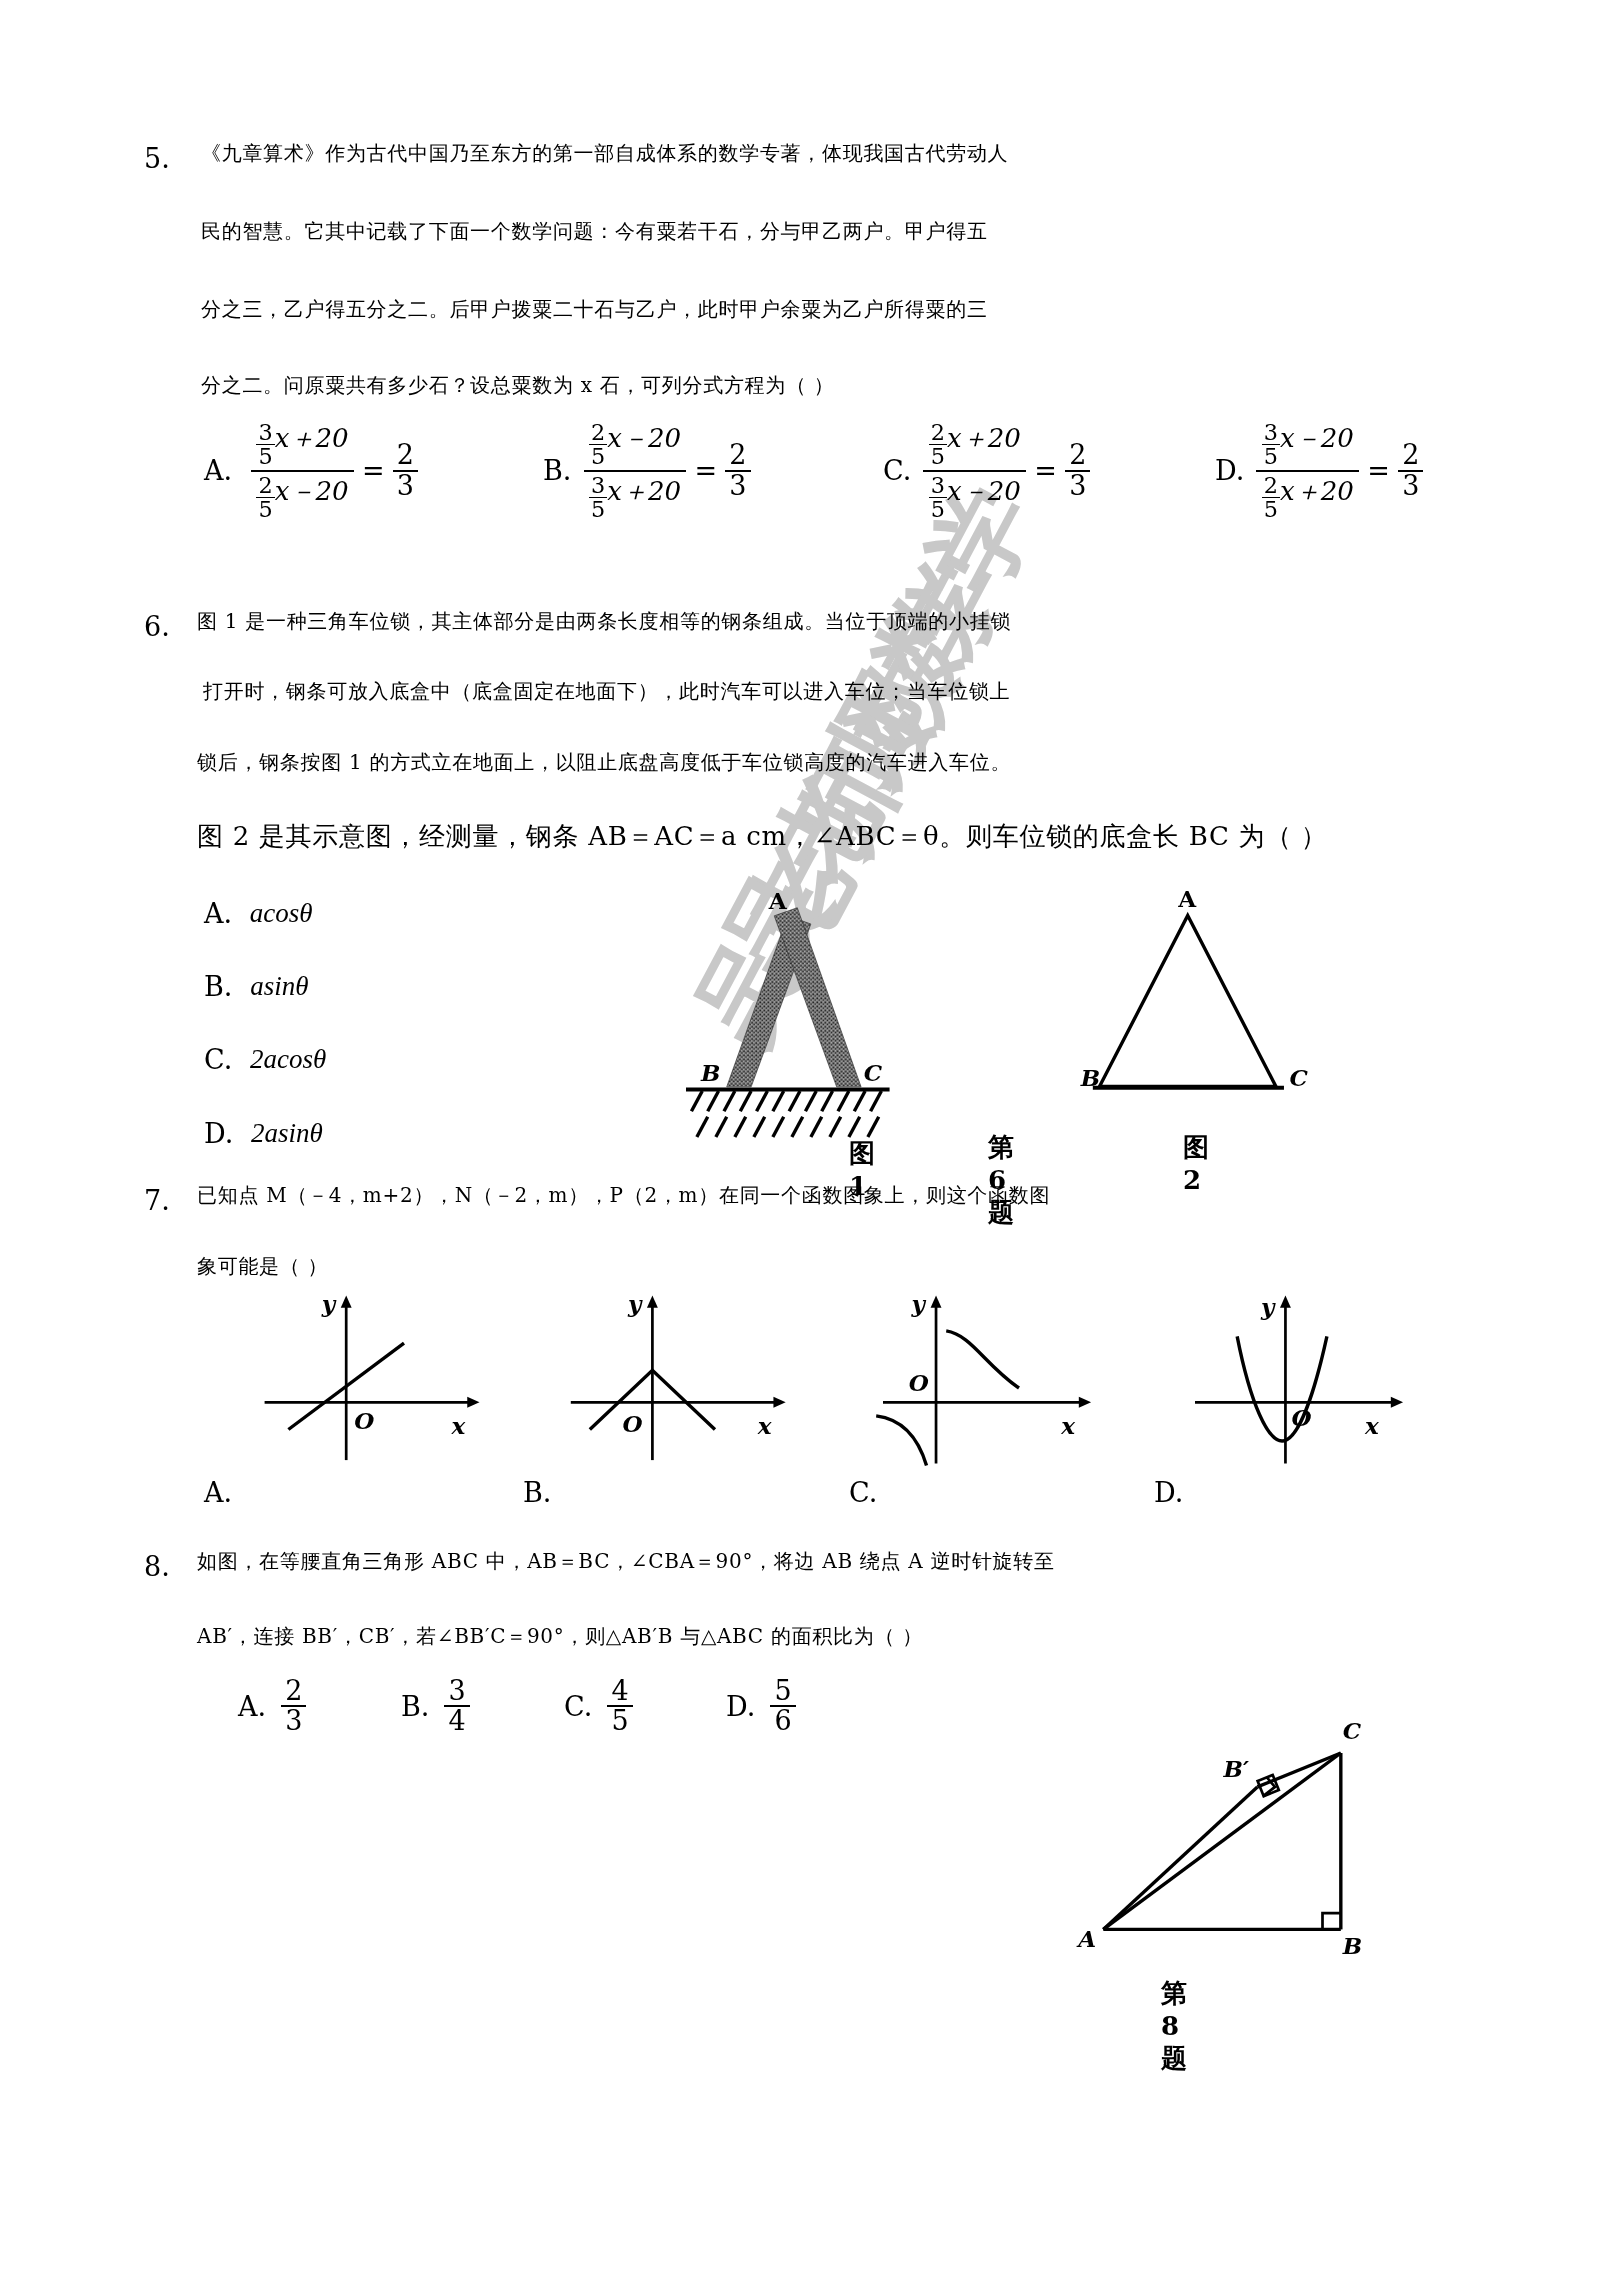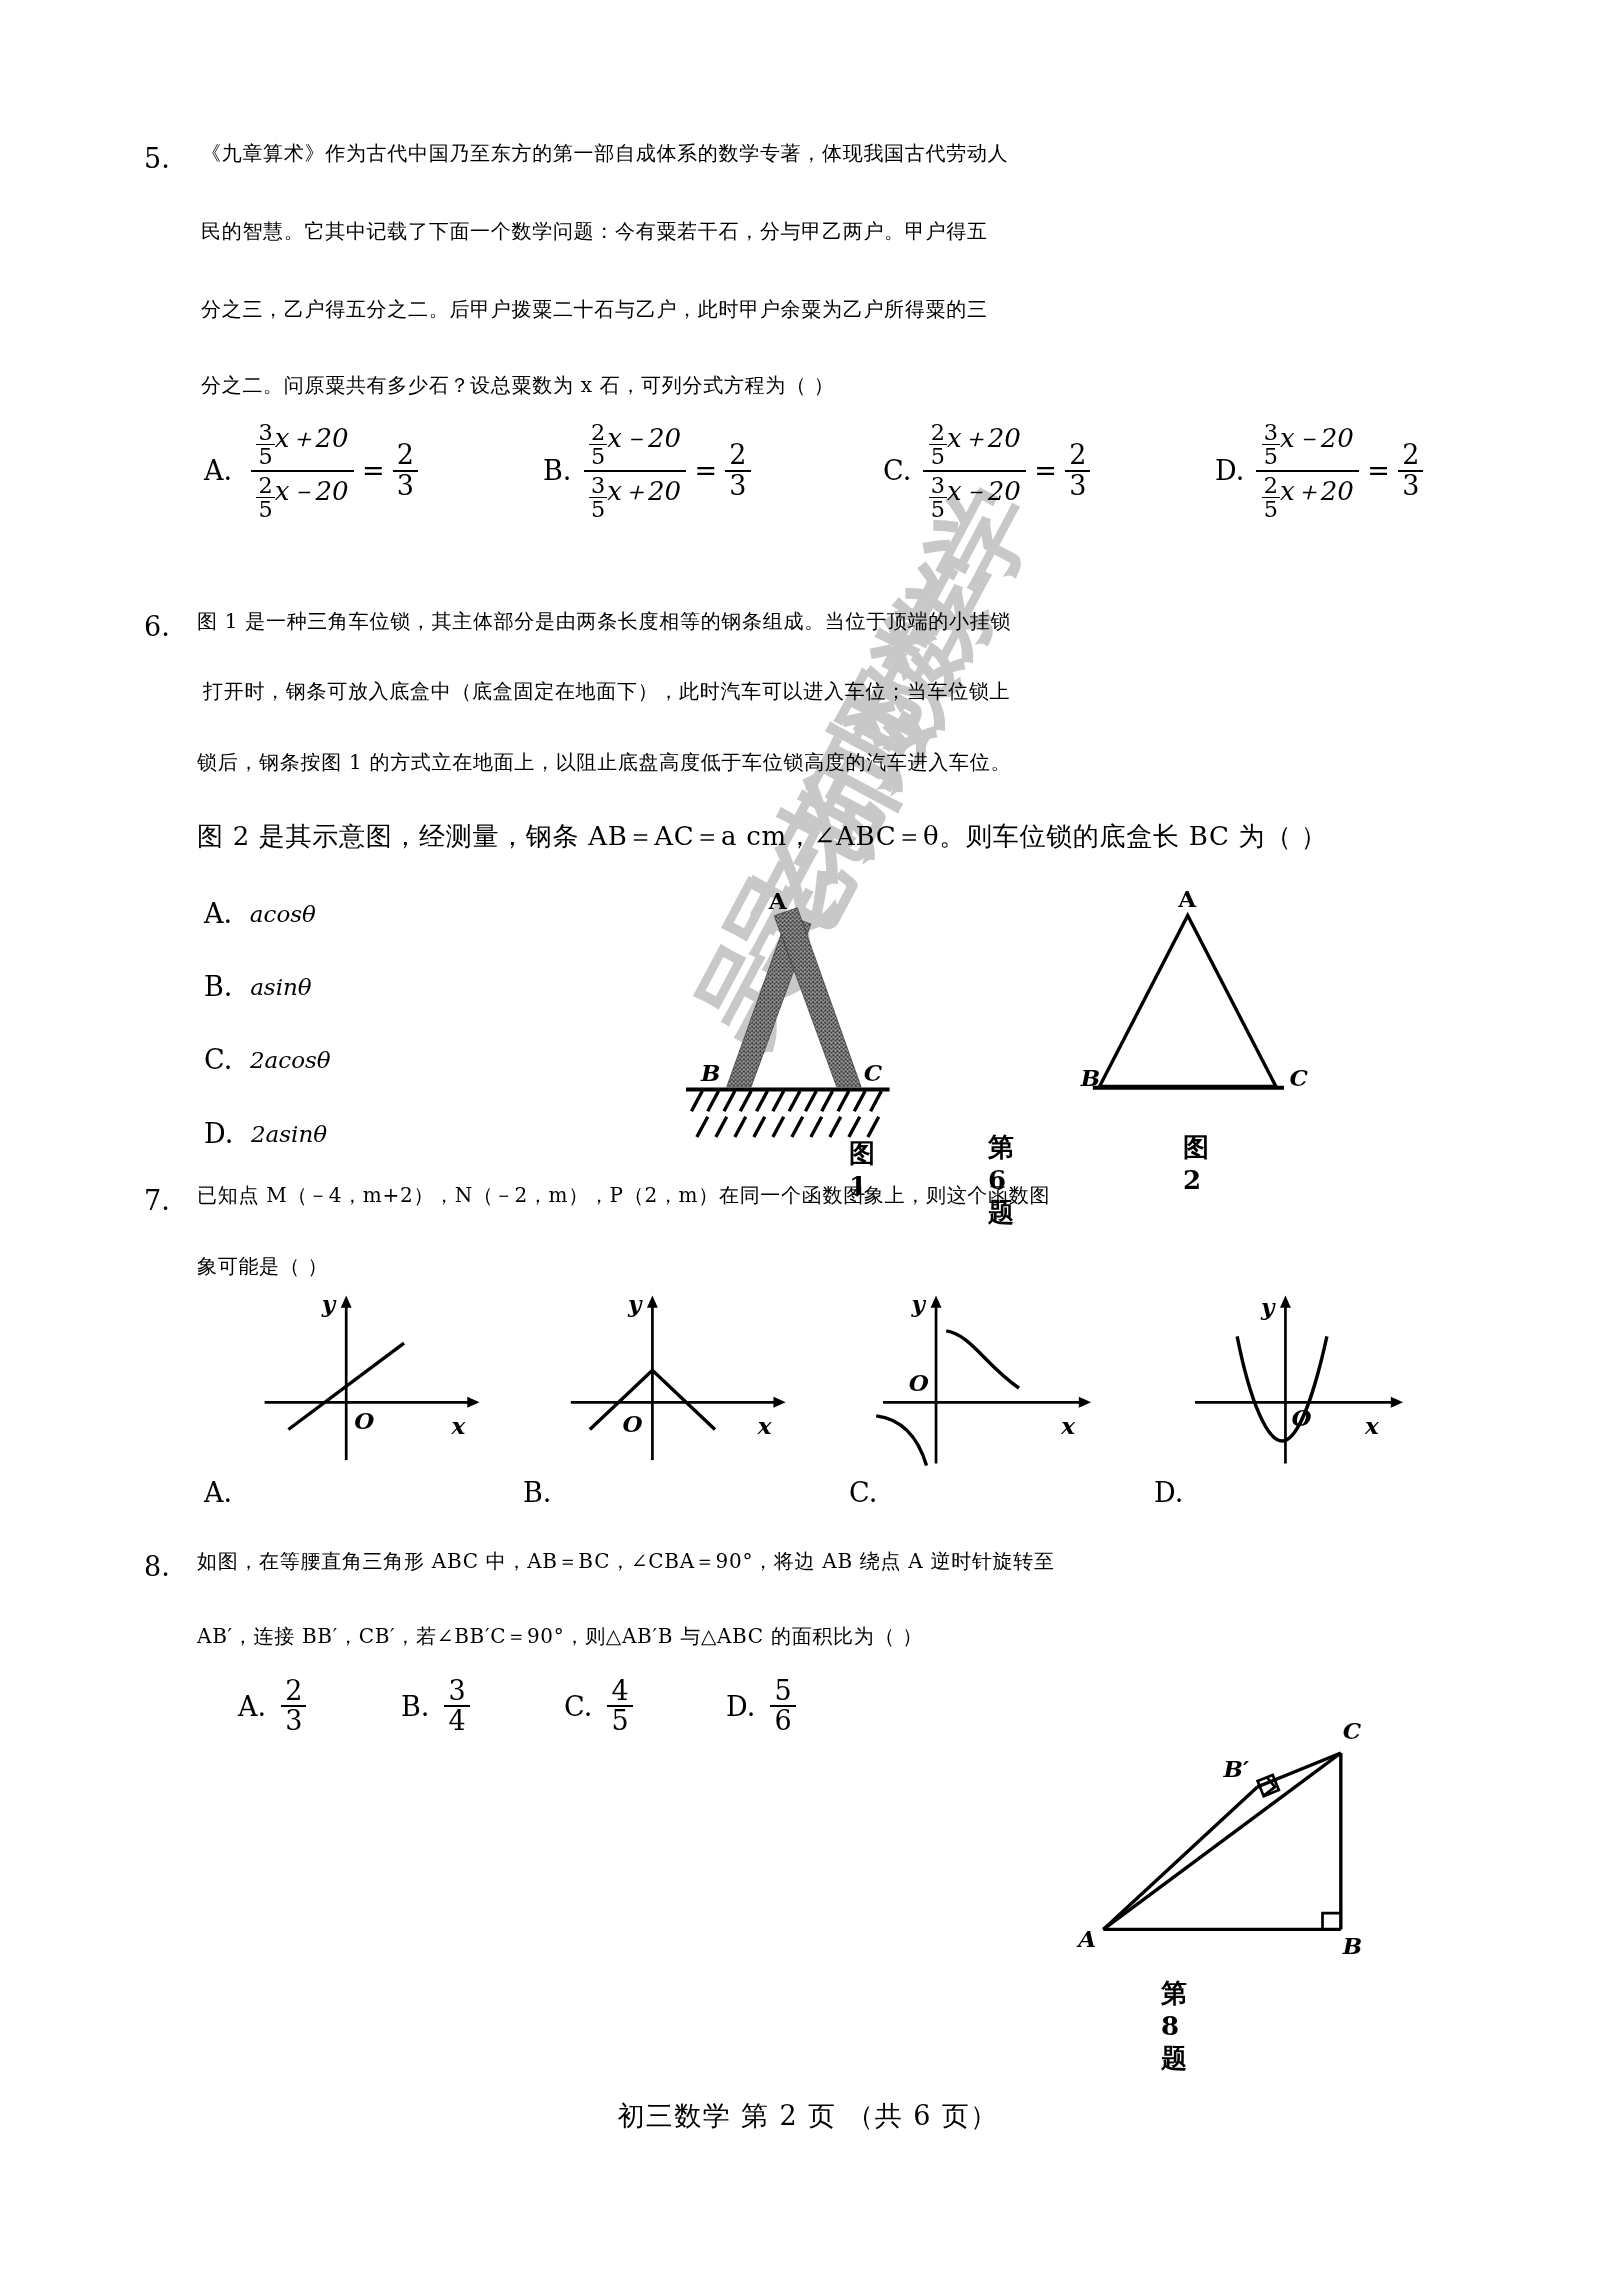--- a/index.html
+++ b/index.html
@@ -51,21 +51,21 @@
   .cfrac { display:inline-block; vertical-align:middle; text-align:center; line-height:1.05; }
   .cfrac .cnum { display:block; padding:0 5.4px 2px 5.4px; white-space:nowrap; }
   .cfrac .cden { display:block; border-top:2px solid #000; padding:2px 5.4px 0 5.4px; white-space:nowrap; }
 
   .eqwrap { display:inline-flex; align-items:center; gap:8.1px; }
   .optlabel { font-size:27px; font-family:"DejaVu Serif", serif; }
   .eqsign { font-size:27px; }
 
   
   .optrow { position:absolute; display:flex; align-items:center; }
-  .opt-text { font-size:23px; white-space:nowrap; }
+  .opt-text { font-size:27px; white-space:nowrap;font-family:Liberation Serif, serif; }
 
   
   .fig { position:absolute; z-index:8; }
   .figcap { position:absolute; font-size:26px; font-weight:700; font-family:"DejaVu Serif", serif; z-index:11;}
 
   
   .footer {
     position:absolute; left:0; right:0; text-align:center;
     font-size:27px; letter-spacing:1.4px; font-family:"DejaVu Serif", serif;
     z-index:10;
@@ -378,16 +378,15 @@
         <polyline points="378,372 378,348 405,348" fill="none" stroke="#000" stroke-width="4"></polyline>
         <text x="18" y="398" font-size="34" font-style="italic" font-weight="700" font-family="DejaVu Serif, serif">A</text>
         <text x="408" y="408" font-size="34" font-style="italic" font-weight="700" font-family="DejaVu Serif, serif">B</text>
         <text x="408" y="92" font-size="34" font-style="italic" font-weight="700" font-family="DejaVu Serif, serif">C</text>
         <text x="232" y="148" font-size="34" font-style="italic" font-weight="700" font-family="DejaVu Serif, serif">B′</text>
       </svg>
     </div>
     <div class="figcap" style="left:1161px; top:1976px;">第 8 题</div>
   </div>
 
-  <div class="footer" style="top:2098px;">初三数学  第 2 页  （共 6 页）</div>
 
 </div>
 
 
 </body></html>

